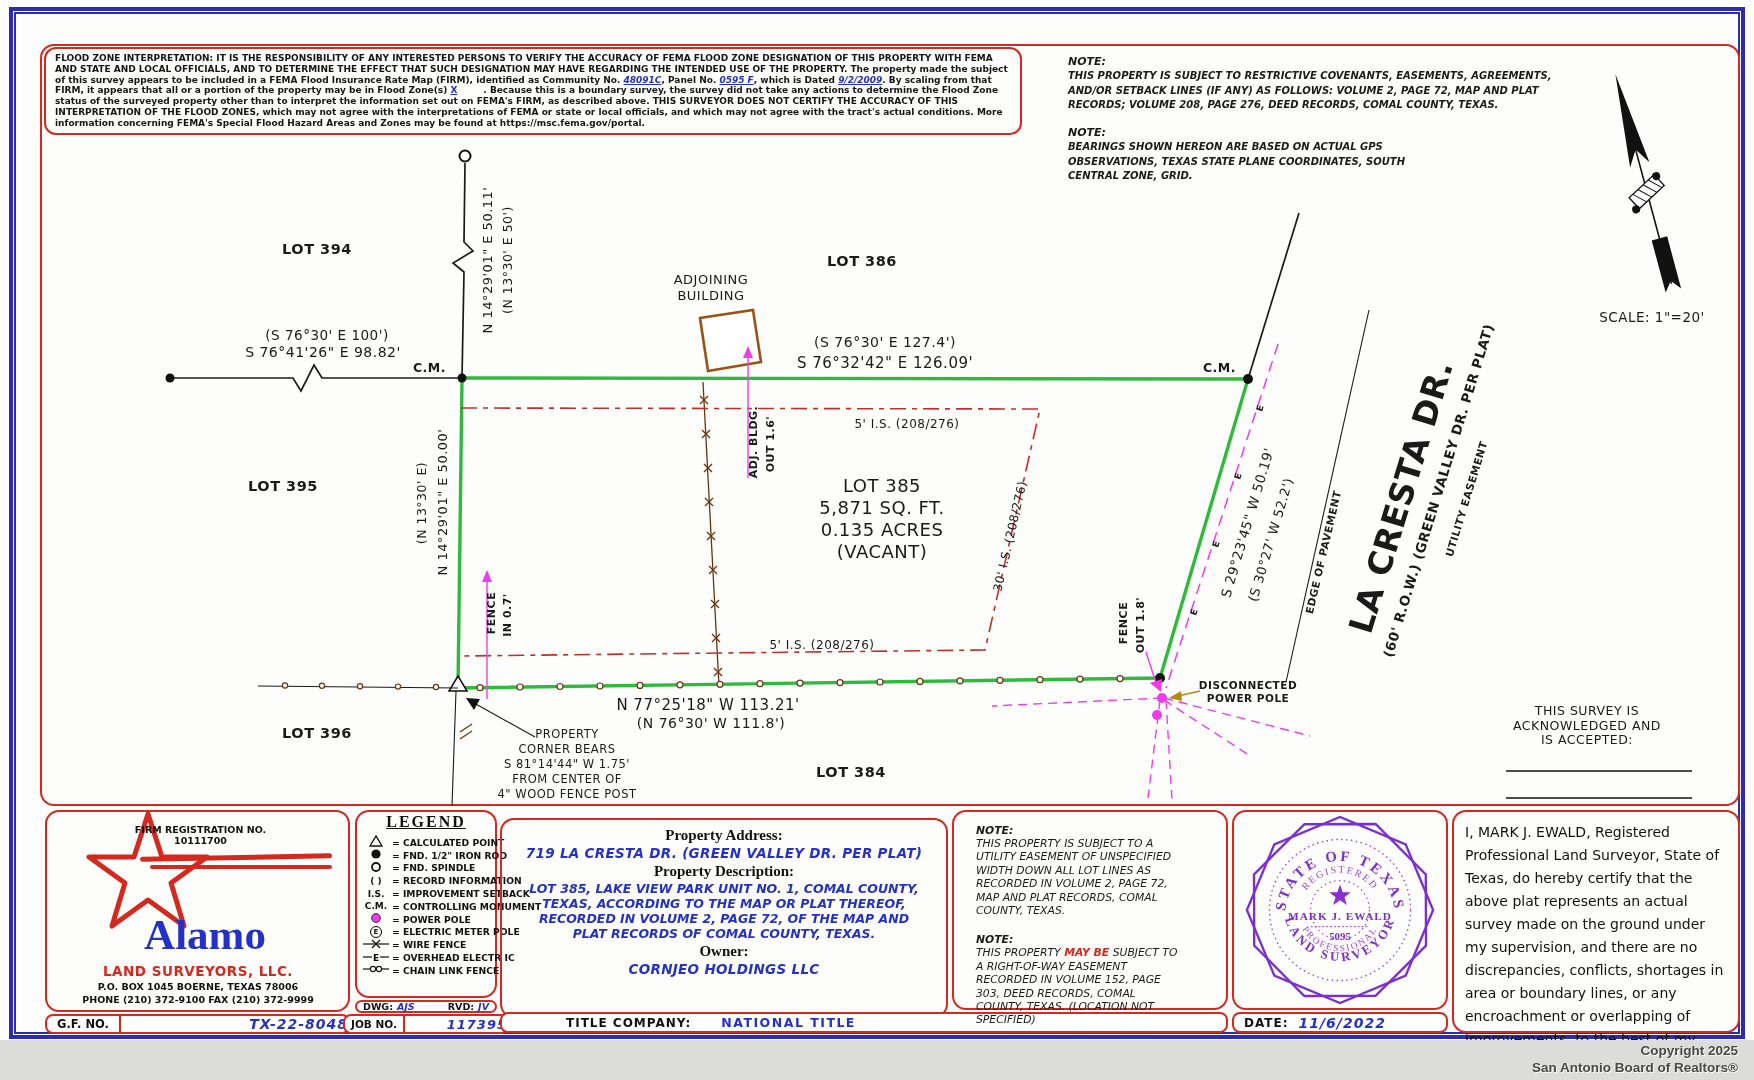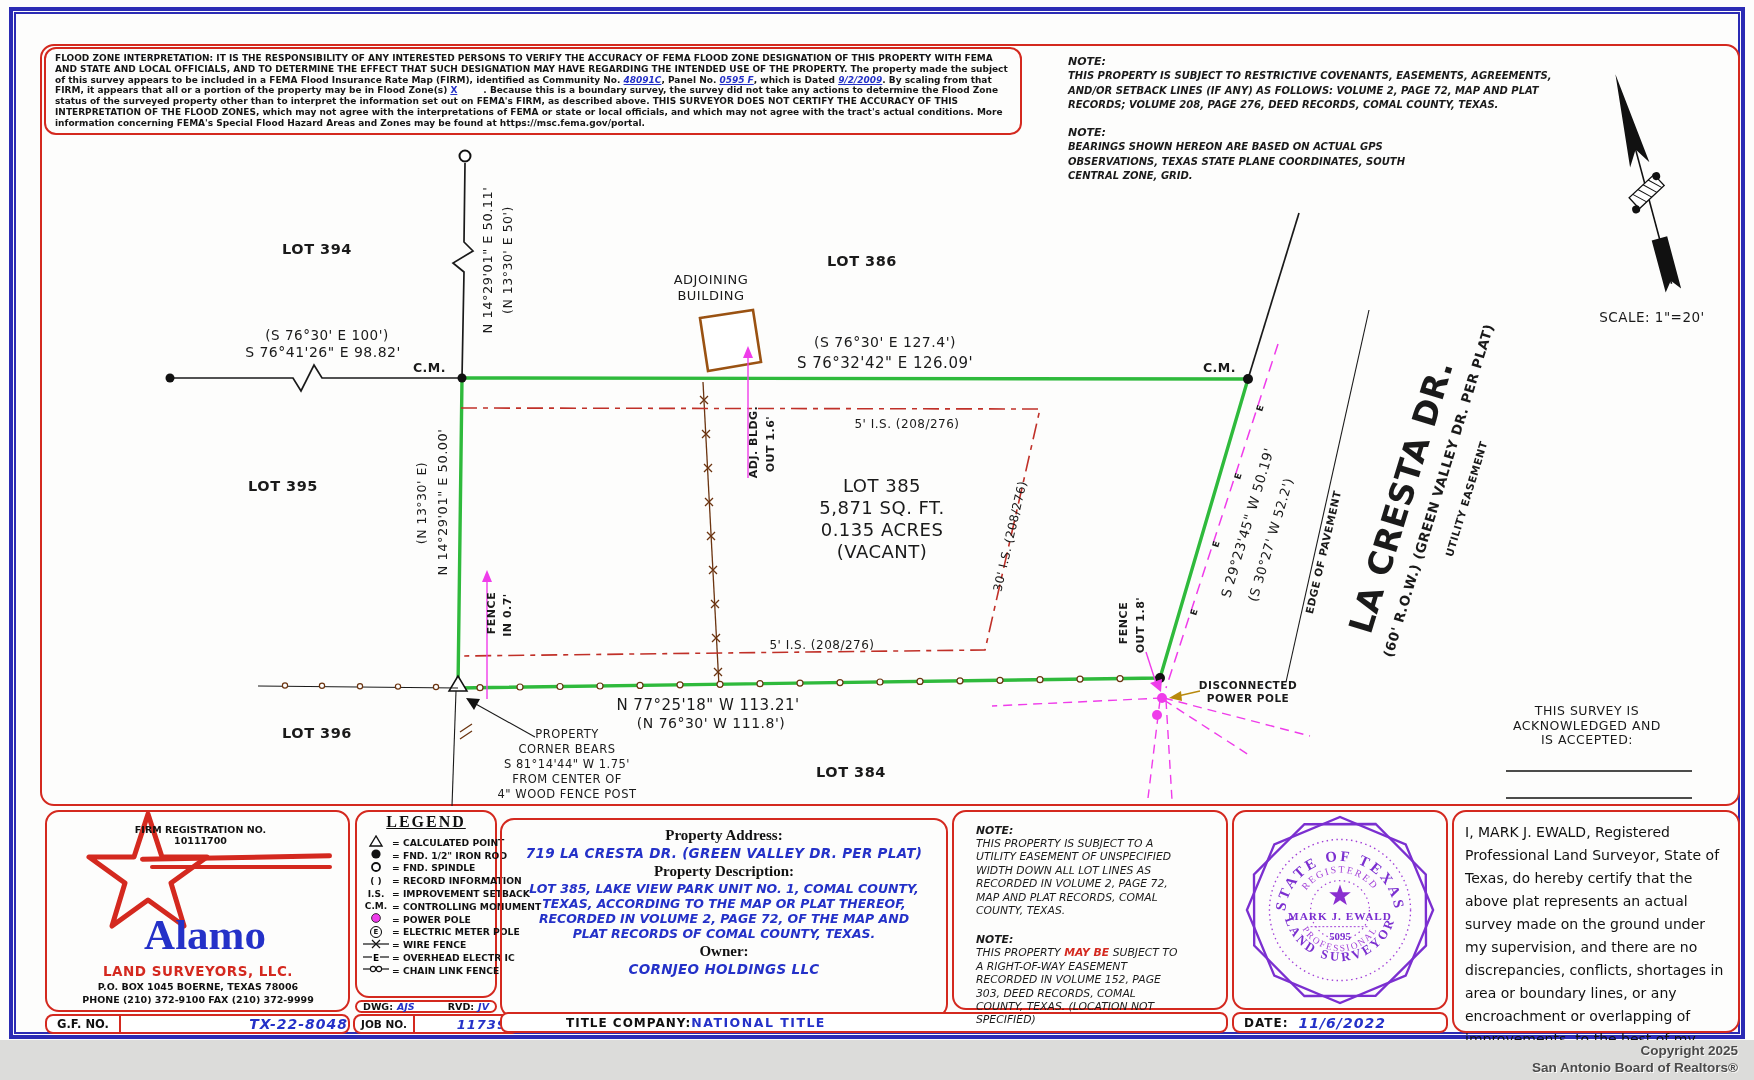--- a/index.html
+++ b/index.html
@@ -50,28 +50,28 @@
   .gf-value{flex:1;text-align:right;padding-left:10px;font-size:14px;font-weight:bold;font-style:italic;color:#2431c8;letter-spacing:1px;}
   .legend-box{left:355px;top:810px;width:142px;height:188px;}
   .legend-title{position:absolute;left:355px;top:813px;width:142px;text-align:center;font-family:"Liberation Serif",serif;font-weight:bold;font-size:16px;letter-spacing:2px;text-decoration:underline;color:#111;}
   .legend-rows{position:absolute;left:360px;top:836px;width:136px;}
   .lrow{display:flex;align-items:center;height:12.8px;}
   .lsym{width:32px;text-align:center;font-size:9px;font-weight:bold;color:#111;flex:none;line-height:10px;}
   .llab{font-size:9.2px;font-weight:bold;color:#111;white-space:nowrap;letter-spacing:0;}
   .meter{display:inline-flex;border:1.2px solid #000;border-radius:50%;width:10px;height:10px;align-items:center;justify-content:center;font-size:7px;font-weight:bold;}
   .dwg-strip{left:355px;top:1000px;width:142px;height:13px;font-size:9.5px;padding:0 6px;gap:4px;}
   .dwg-strip b{color:#111;}  .bluevv{color:#2431c8;font-weight:bold;font-style:italic;}
-  .job-strip{left:353px;top:1014px;width:166px;height:20px;}
+  .job-strip{left:343px;top:1014px;width:166px;height:20px;}
   .job-label{width:58px;text-align:center;font-size:10.5px;font-weight:bold;color:#111;border-right:2px solid #d4291f;align-self:stretch;display:flex;align-items:center;justify-content:center;}
   .job-value{flex:1;padding-left:8px;font-size:13px;font-weight:bold;font-style:italic;color:#2431c8;letter-spacing:1px;text-align:right;}
   .prop-box{left:500px;top:810px;width:448px;height:200px;text-align:center;padding:5px 12px;margin-top:8px;}
   .p-label{font-family:"Liberation Serif",serif;font-weight:bold;font-size:15px;color:#111;margin:2px 0 1px 0;}
   .p-blue{color:#2431c8;font-weight:bold;font-style:italic;font-size:13.5px;letter-spacing:.3px;margin:0;}
   .p-desc{color:#2431c8;font-weight:bold;font-style:italic;font-size:12.5px;line-height:15px;margin:1px 8px;}
-  .title-strip{left:500px;top:1012px;width:728px;height:21px;padding-left:64px;}
+  .title-strip{left:500px;top:1012px;width:728px;height:21px;padding-left:64px;gap:30px;}
   .title-label{font-size:12px;font-weight:bold;color:#111;letter-spacing:1px;}
   .title-value{font-size:12.5px;font-weight:bold;color:#2431c8;letter-spacing:1.5px;}
   .notes-box{left:952px;top:810px;width:276px;height:200px;padding:12px 10px 0 22px;box-sizing:border-box;}
   .bnote{font-style:italic;color:#1a1a1a;width:204px;}
   .bnote .nl{font-size:10.8px;font-weight:bold;margin:0;}
   .bnote .nb{font-size:10.8px;line-height:13.4px;margin:0;font-weight:500;}
   .mayb{color:#d4291f;font-weight:bold;}
   .seal-box{left:1232px;top:810px;width:216px;height:200px;}
   .date-strip{left:1232px;top:1012px;width:216px;height:21px;padding-left:10px;gap:10px;}
   .date-label{font-size:12px;font-weight:bold;color:#111;letter-spacing:1px;}

